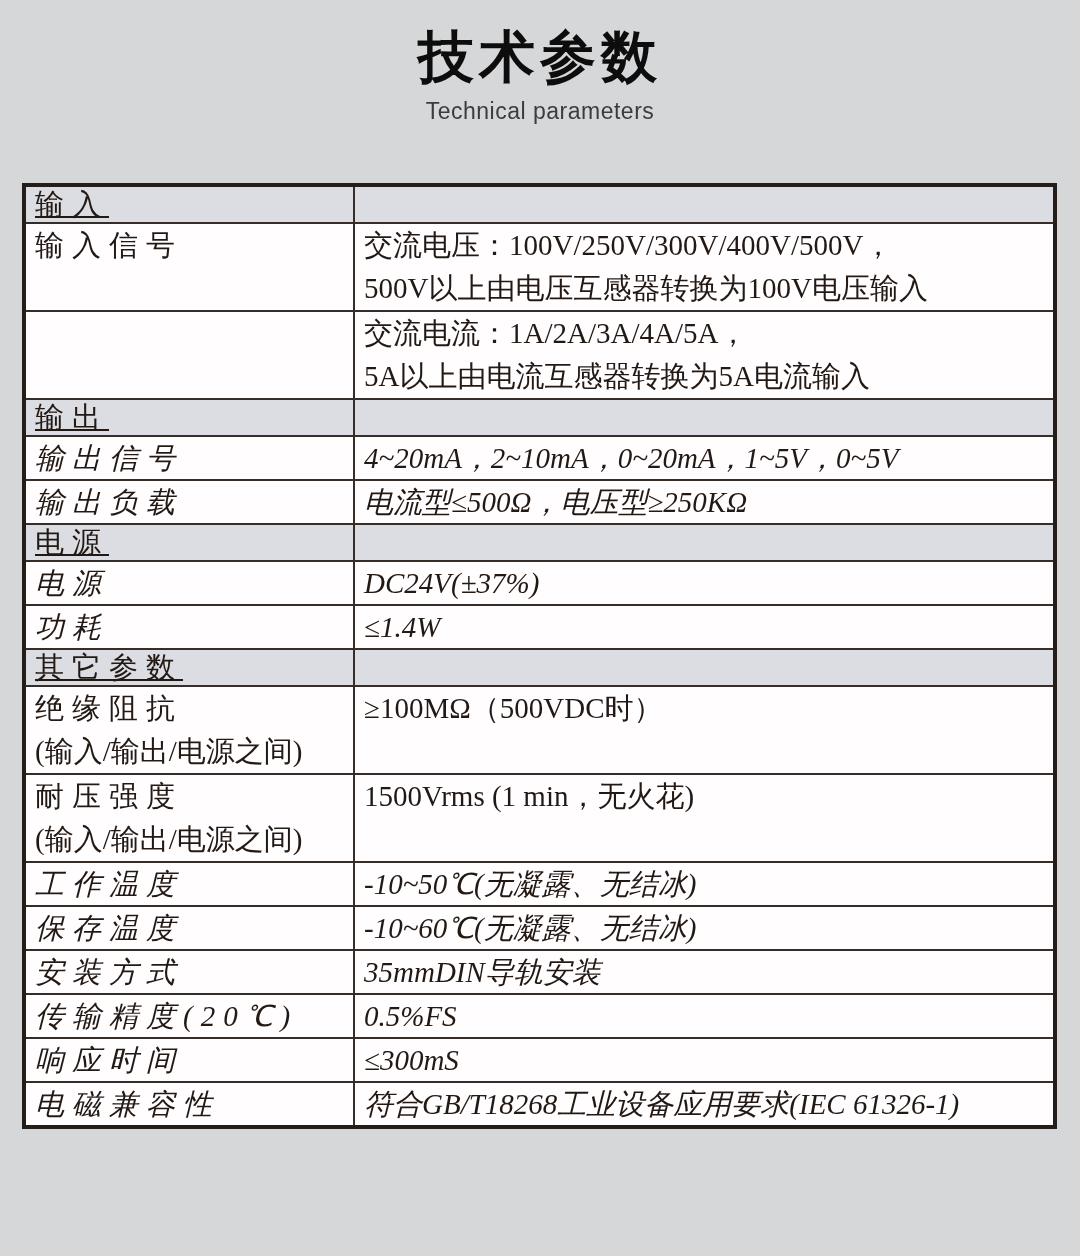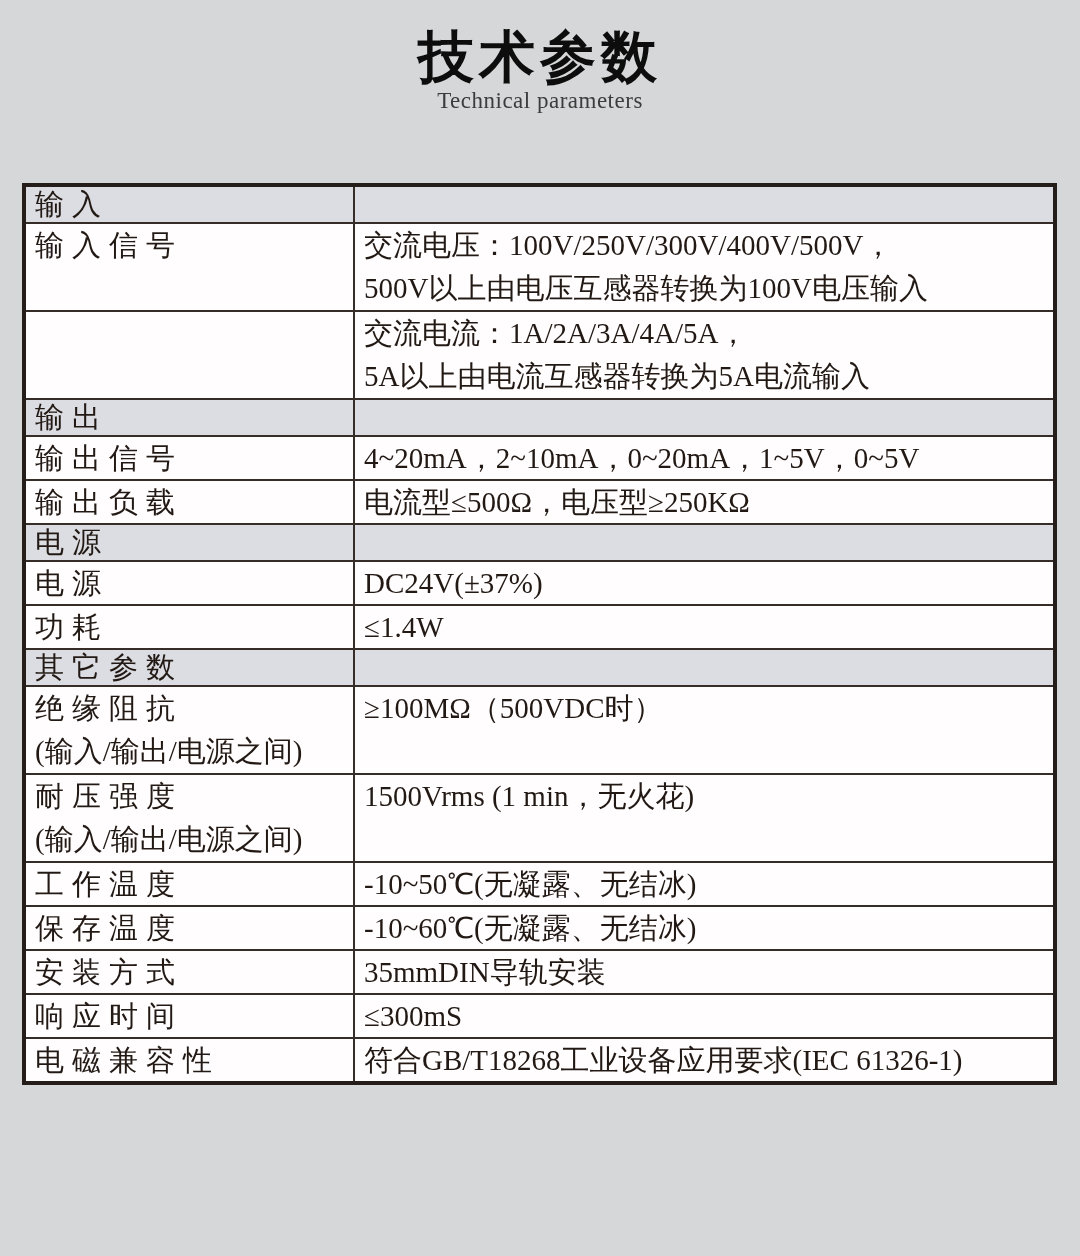--- a/index.html
+++ b/index.html
@@ -15,24 +15,24 @@
   .page-title {
     margin: 0;
     font-family: "Liberation Sans", sans-serif;
     font-size: 56px;
     font-weight: bold;
     color: #0d0d0d;
     letter-spacing: 5px;
     line-height: 60px;
   }
   .page-subtitle {
-    font-family: Liberation Serif, serif;
+    font-family: Liberation Sans, sans-serif;
     font-size: 23px;
     color: #3c3c3c;
-    margin-top: 1px;
+    margin-top: 11px;
     letter-spacing: 0.5px;
     text-align: center;
   }
   table.spec {
     position: absolute;
     left: 22px; top: 183px;
     width: 1035px;
     border-collapse: collapse;
     table-layout: fixed;
     background: #fffdfe;
@@ -40,25 +40,25 @@
   }
   col.c1 { width: 330px; }
   td {
     border: 2px solid #362d29;
     padding: 0 2px 0 9px;
     vertical-align: top;
     font-size: 29px;
     overflow: hidden;
   }
   .line { line-height: 42px; white-space: nowrap; }
-  tr.single td { height: 42px; }
+  tr.single td { height: 42px; font-style: italic; }
   tr.double td { height: 86px; }
   tr.double .line { line-height: 43px; }
   tr.section td { height: 35px; background: #dbdde2; }
-  tr.section .line { line-height: 35px; }
+  tr.section .line { line-height: 35px; text-decoration: underline; }
   .label-main { letter-spacing: 8px; }
   .label-sub { letter-spacing: 0; }
 </style>
 </head>
 <body>
 
 <div class="header">
   <h1 class="page-title">技术参数</h1>
   <div class="page-subtitle">Technical parameters</div>
 </div>
@@ -178,20 +178,28 @@
       <tr class="single">
         <td>
           <div class="line label-main">安装方式</div>
         </td>
         <td>
           <div class="line">35mmDIN导轨安装</div>
         </td>
       </tr>
       <tr class="single">
         <td>
+          <div class="line label-main">传输精度(20℃)</div>
+        </td>
+        <td>
+          <div class="line">0.5%FS</div>
+        </td>
+      </tr>
+      <tr class="single">
+        <td>
           <div class="line label-main">响应时间</div>
         </td>
         <td>
           <div class="line">≤300mS</div>
         </td>
       </tr>
       <tr class="single">
         <td>
           <div class="line label-main">电磁兼容性</div>
         </td>

